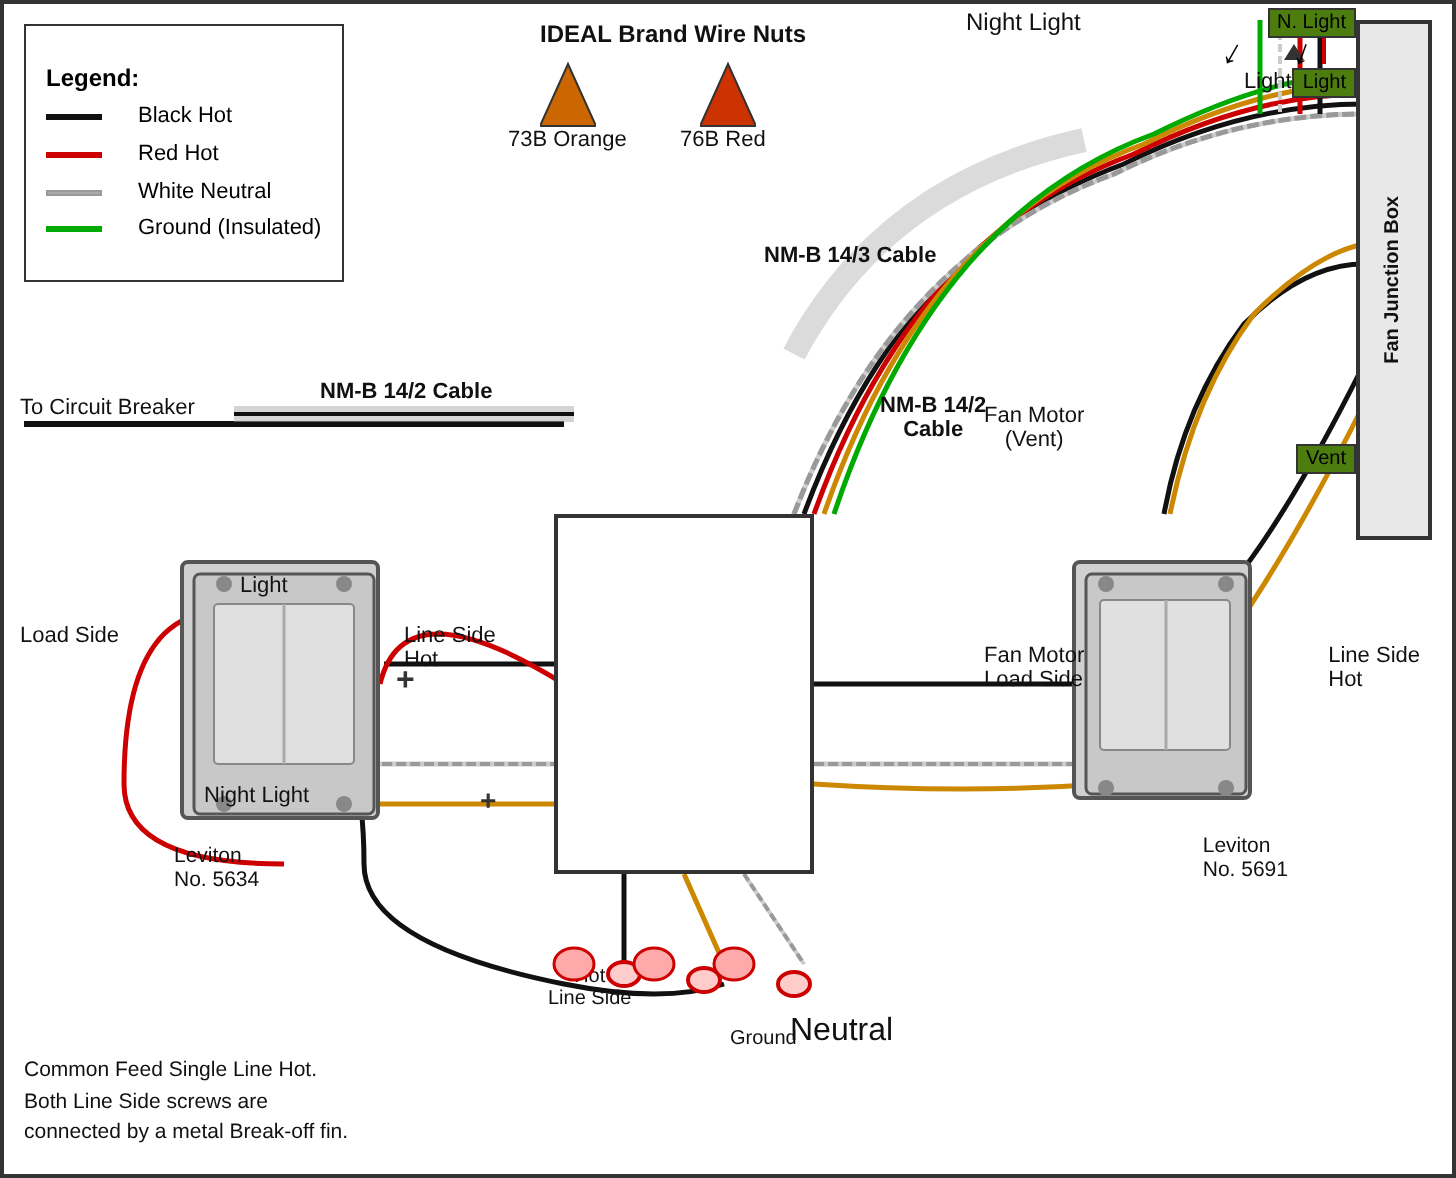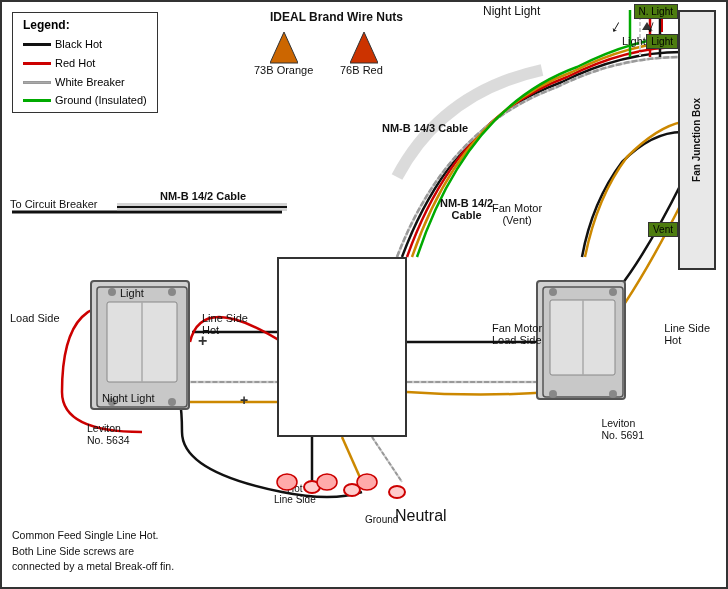--- a/index.html
+++ b/index.html
@@ -18,33 +18,33 @@
       position: relative;
       border: 2px solid #333;
     }
     
     .legend {
       position: absolute;
       top: 10px;
       left: 10px;
       border: 1px solid #333;
       background: white;
-      padding: 2px 10px;
+      padding: 16px 10px;
       font-size: 11px;
       line-height: 1.7;
       z-index: 10;
     }
     .legend-title {
       font-weight: bold;
       font-size: 12px;
     }
     .legend-item {
       display: flex;
       align-items: center;
-      gap: 4px;
+      gap: 18px;
     }
     .legend-line {
       width: 28px;
       height: 3px;
       display: inline-block;
     }
     
     .factory-label {
       position: absolute;
       top: 12px;
@@ -234,21 +234,21 @@
     <div class="legend-item">
       <span class="legend-line" style="background:#111;"></span>
       <span>Black Hot</span>
     </div>
     <div class="legend-item">
       <span class="legend-line" style="background:#cc0000;"></span>
       <span>Red Hot</span>
     </div>
     <div class="legend-item">
       <span class="legend-line" style="background:#aaa; border:1px solid #999;"></span>
-      <span>White Breaker</span>
+      <span>White Neutral</span>
     </div>
     <div class="legend-item">
       <span class="legend-line" style="background:#00aa00;"></span>
       <span>Ground (Insulated)</span>
     </div>
   </div>
 
 
   <div class="label" style="top:8px; left:268px; font-size:12px; font-weight:bold;">IDEAL Brand Wire Nuts</div>
 

